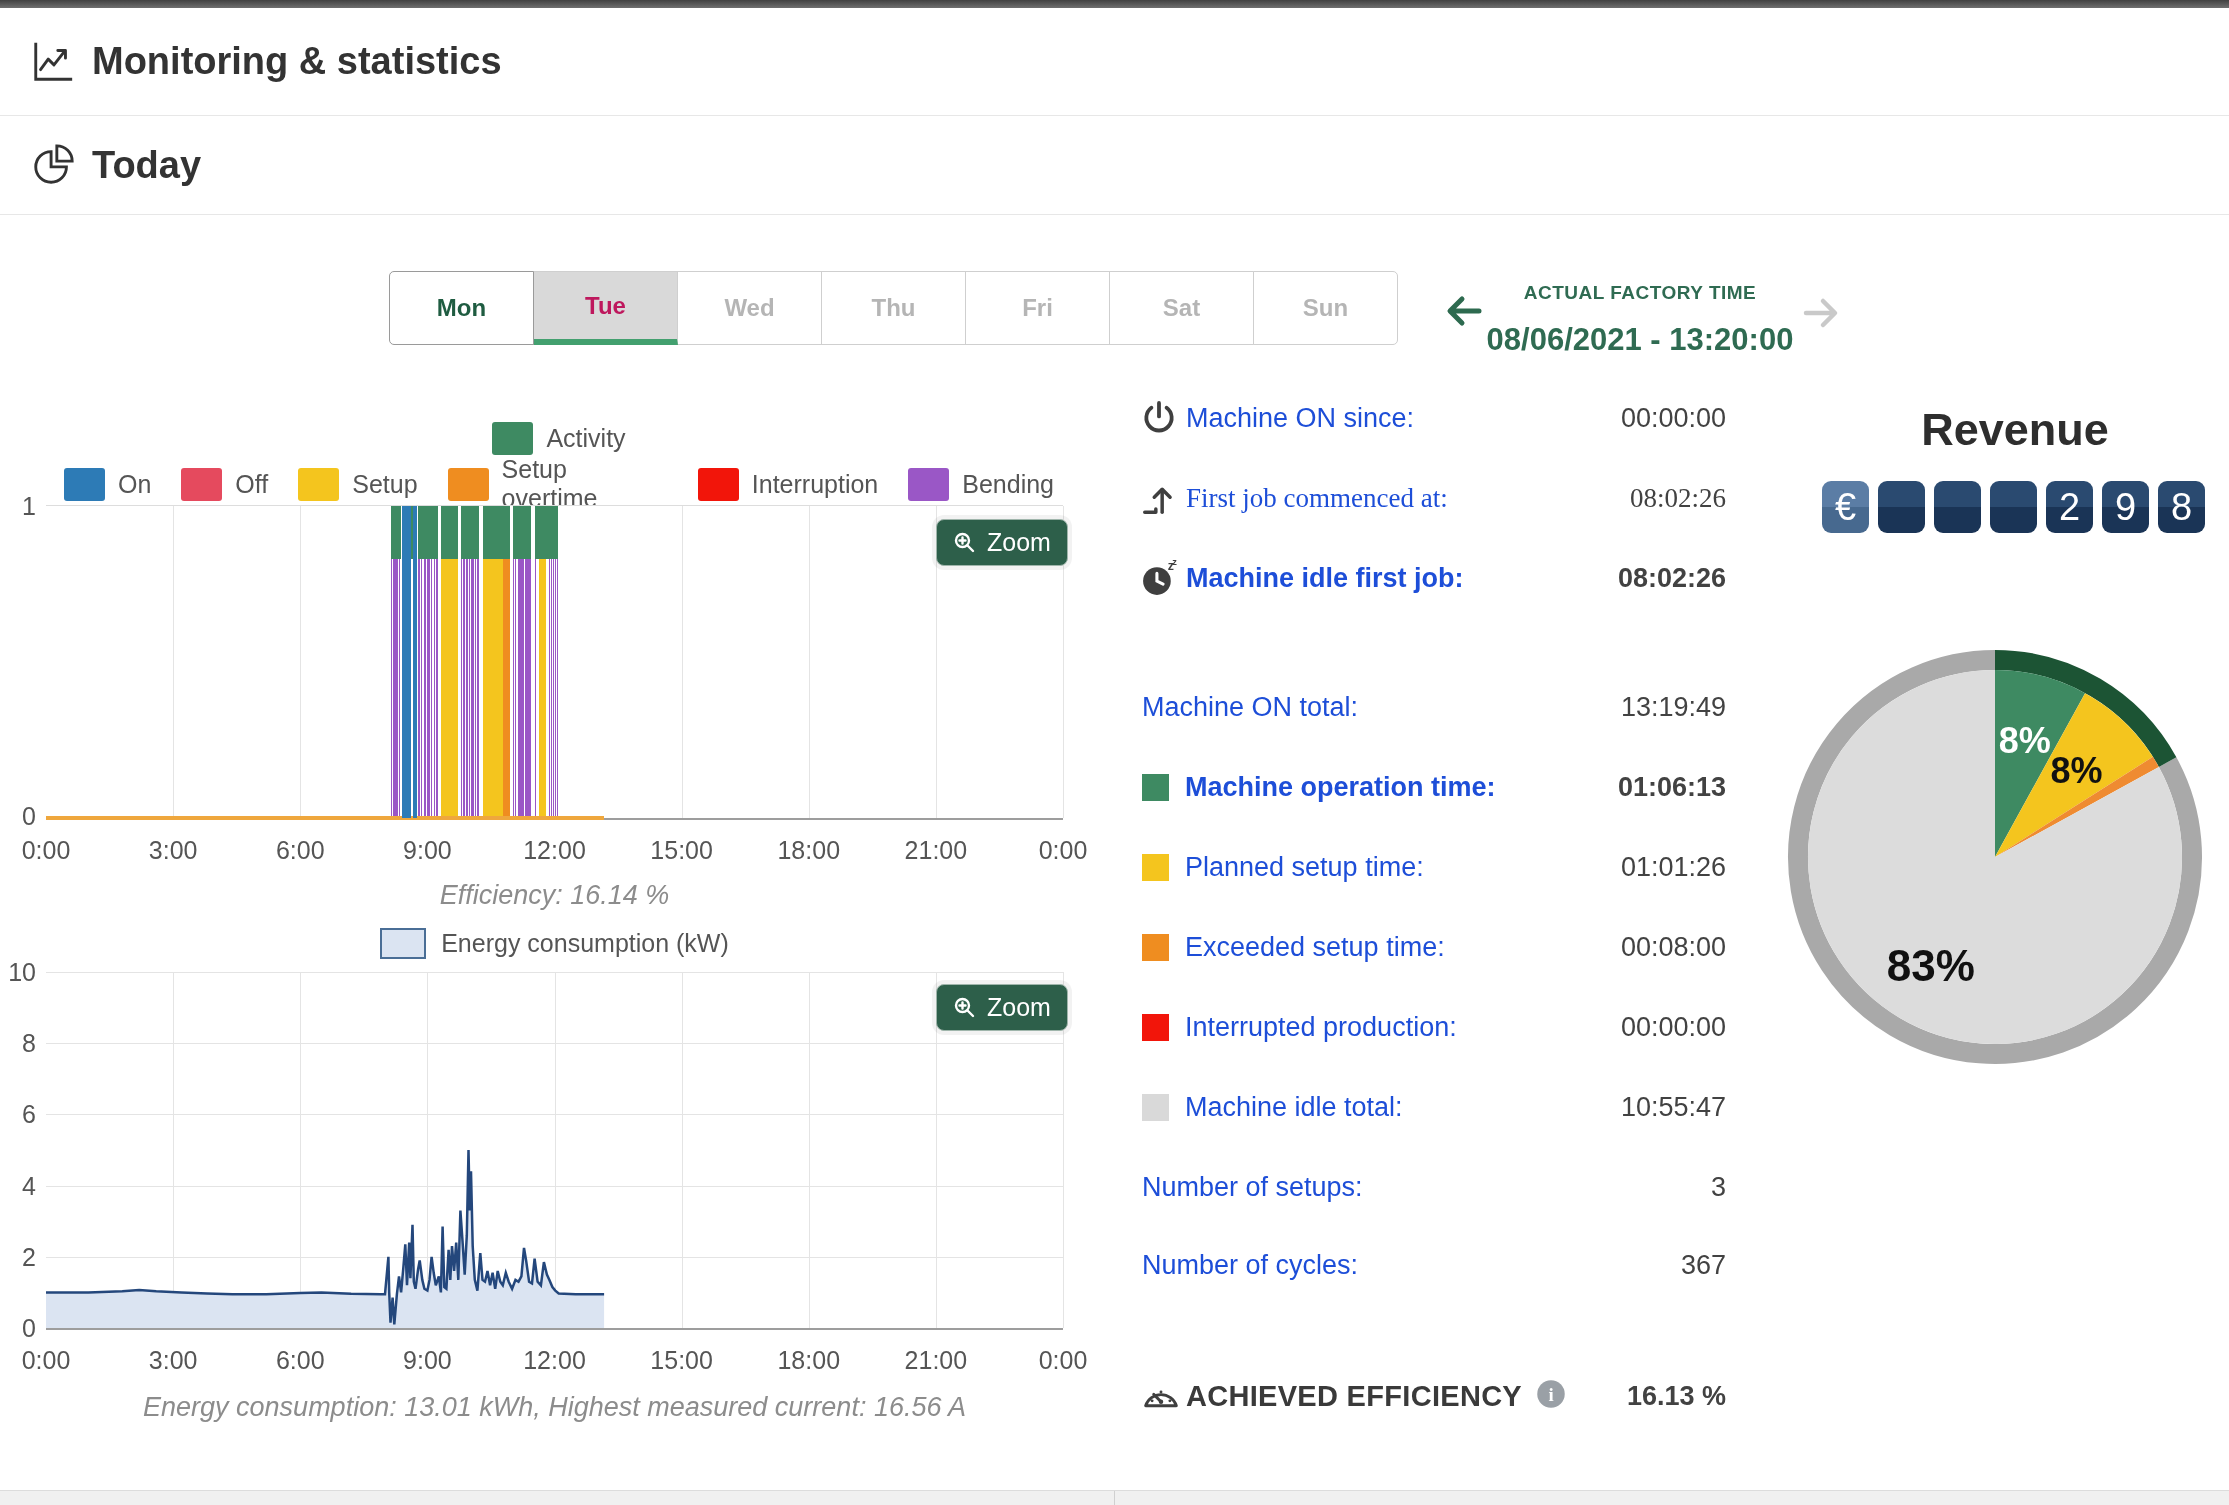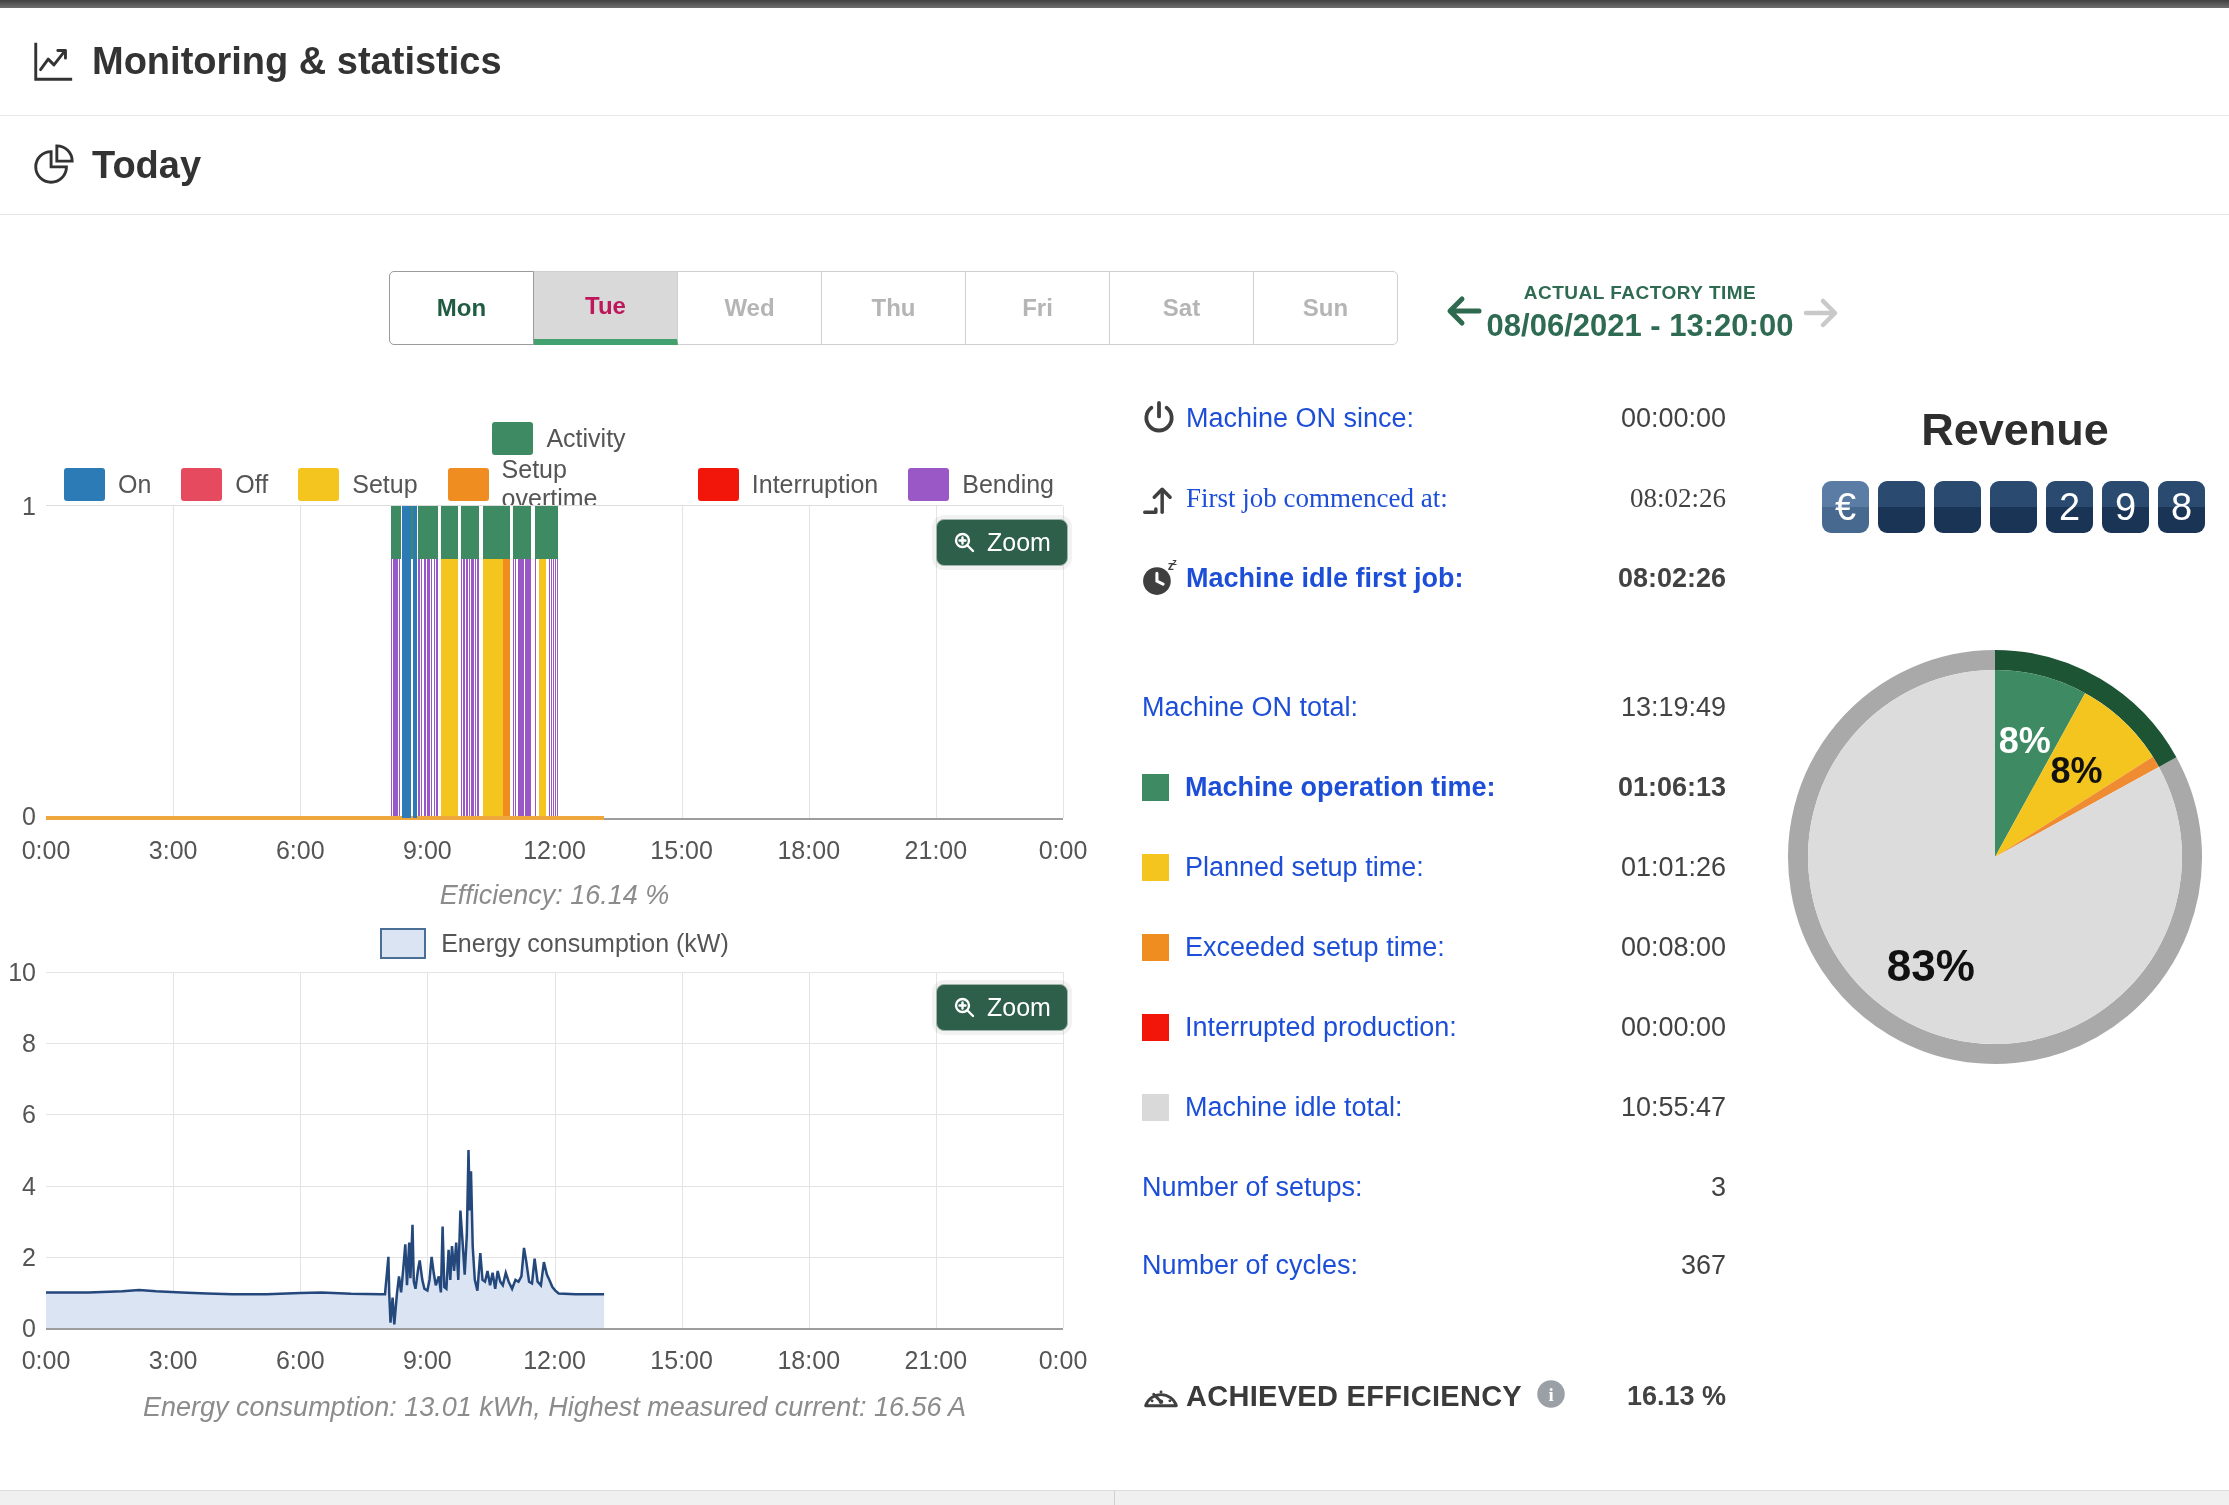--- a/index.html
+++ b/index.html
@@ -25,21 +25,21 @@
   .tab.active{background:#d9d9d9;color:#be185d;font-weight:bold;
               border-bottom:6px solid #43a06f;z-index:1;}
   .tab.disabled{color:#b5b5b5;}
 
   .arrow-btn{position:absolute;width:46px;height:46px;background:none;border:none;
              padding:0;cursor:pointer;}
   .arrow-left{left:1441px;top:288px;}
   .arrow-right{left:1798px;top:290px;}
   .ft{position:absolute;left:1480px;top:282px;width:320px;text-align:center;color:#2f6b52;}
   .ft .small{font-size:19px;font-weight:bold;letter-spacing:.5px;}
-  .ft .big{font-size:31px;font-weight:bold;margin-top:4px;white-space:nowrap;}
+  .ft .big{font-size:31px;font-weight:bold;margin-top:18px;white-space:nowrap;}
 
   
   .legend{position:absolute;left:64px;top:409px;width:990px;}
   .legend-row{display:flex;gap:30px;align-items:center;}
   .legend-row.second{justify-content:center;margin-top:13px;}
   .legend-item{display:flex;align-items:center;gap:13px;font-size:25px;color:#555;}
   .legend-swatch{width:41px;height:33px;border-radius:3px;flex:0 0 auto;}
 
   
   .plot{position:absolute;left:46px;width:1017px;background:#fff;}

